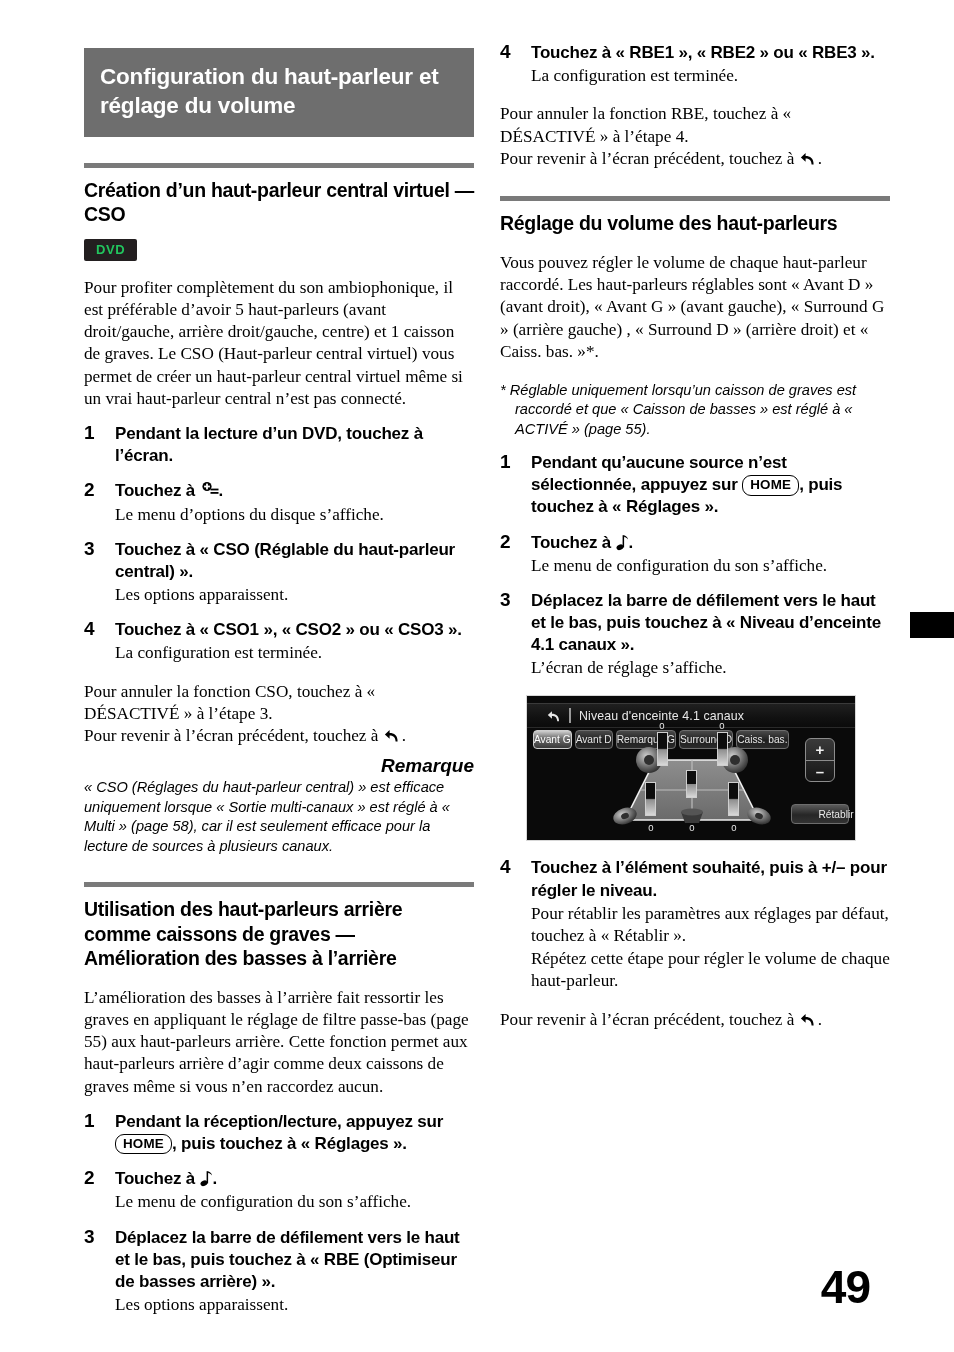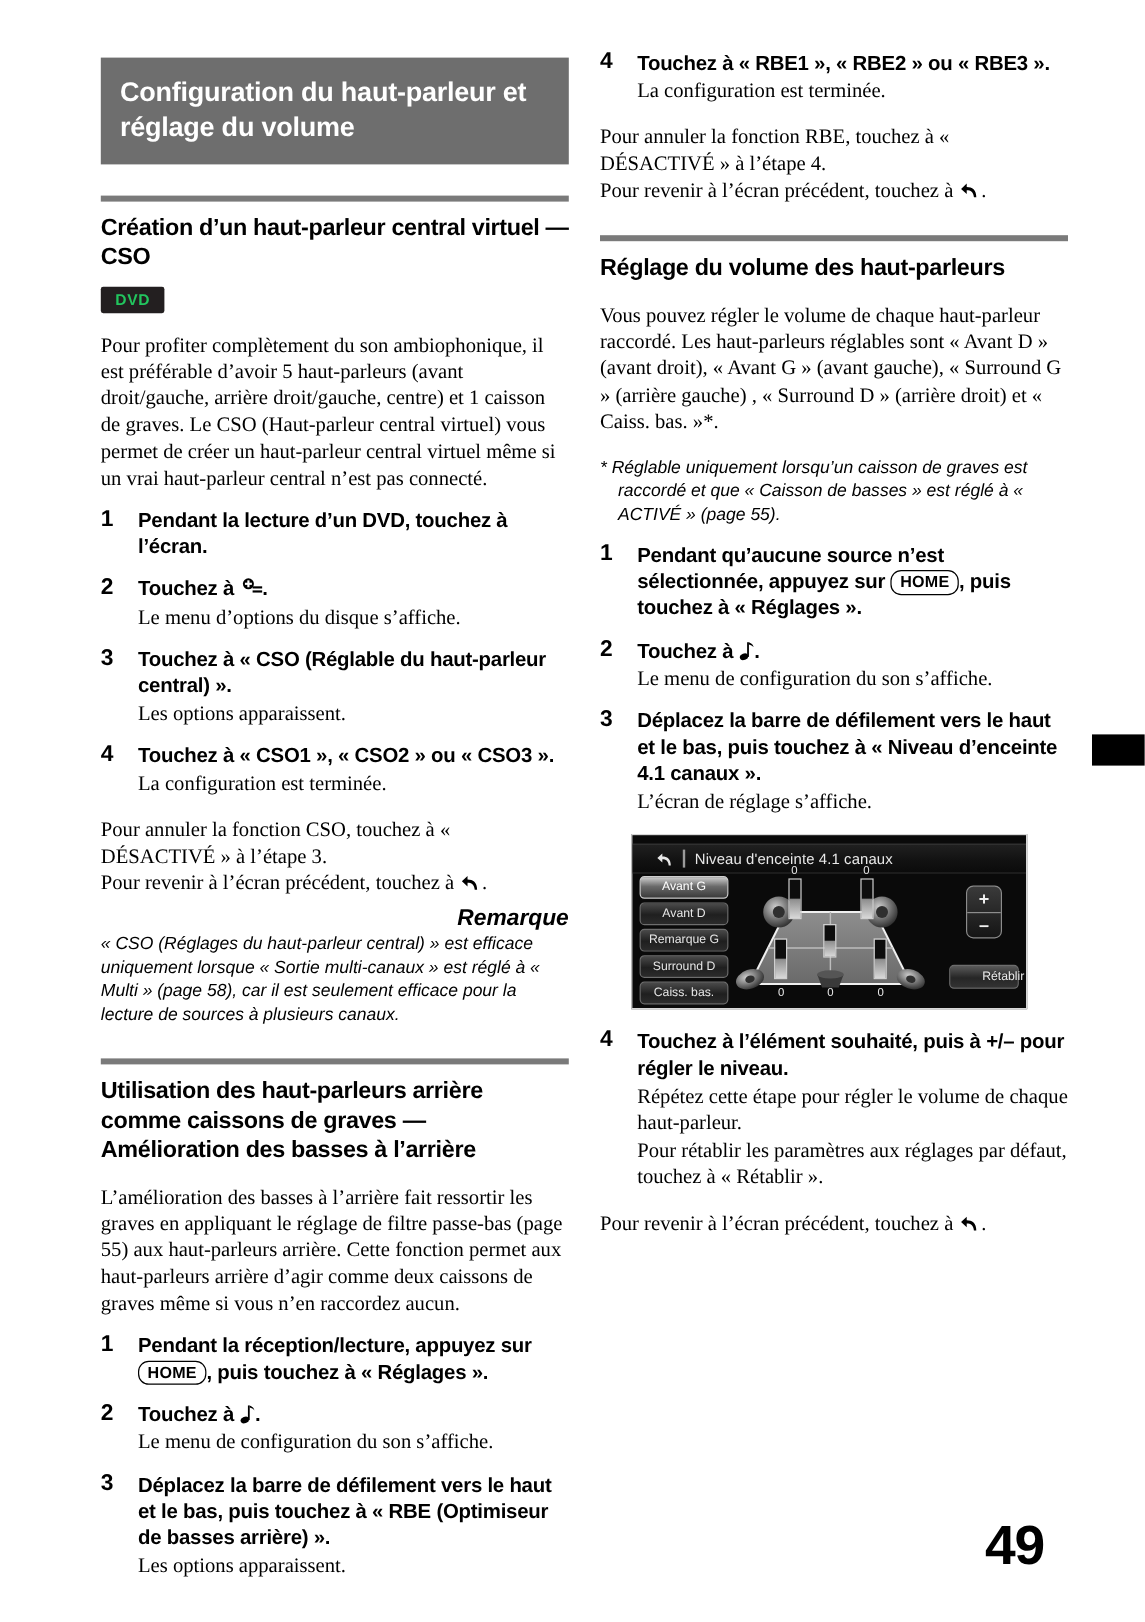--- a/index.html
+++ b/index.html
@@ -186,21 +186,21 @@
   }
   .dev-title {
     color: #e8e8e8; font-size: 12.4px; letter-spacing: 0.1px;
   }
 
   .dev-body { position: absolute; left: 0; top: 32px; width: 100%; height: 114px; }
 
   .dev-btncol {
     position: absolute; left: 6px; top: 2px;
     width: 74px;
-    display: flex; flex-direction: column; gap: 3px;
+    display: flex; gap: 3px;
   }
   .dev-btn {
     height: 19px;
     border-radius: 4px;
     border: 1px solid #6d6d6d;
     background: linear-gradient(#4a4a4a, #1f1f1f 55%, #2b2b2b);
     color: #e6e6e6;
     font-size: 10.2px;
     display: flex; align-items: center; justify-content: center;
     white-space: nowrap;
@@ -491,22 +491,22 @@
           </div>
           <div class="dev-reset">Rétablir</div>
         </div>
 
       </div>
     </div>
 
     <div class="step" style="margin-top:16px">
       <span class="num">4</span>
       <div class="lead">Touchez à l’élément souhaité, puis à +/– pour régler le niveau.</div>
+      <div class="sub">Pour rétablir les paramètres aux réglages par défaut, touchez à « Rétablir ».</div>
       <div class="sub">Répétez cette étape pour régler le volume de chaque haut-parleur.</div>
-      <div class="sub">Pour rétablir les paramètres aux réglages par défaut, touchez à « Rétablir ».</div>
     </div>
 
     <p class="body">
       <span>Pour revenir à l’écran précédent, touchez à</span>
       <span class="ico-back">
         <svg viewBox="0 0 17 15" width="17" height="15" aria-hidden="true">
           <path d="M13.6 13.4 C13.6 7.2 10.2 4.9 5.6 4.9 L5.6 2.0 L0.9 6.4 L5.6 10.7 L5.6 7.6 C8.9 7.6 11.2 9.0 11.6 13.4 Z" fill="#000"></path>
         </svg>
       </span><span>.</span>
     </p>

